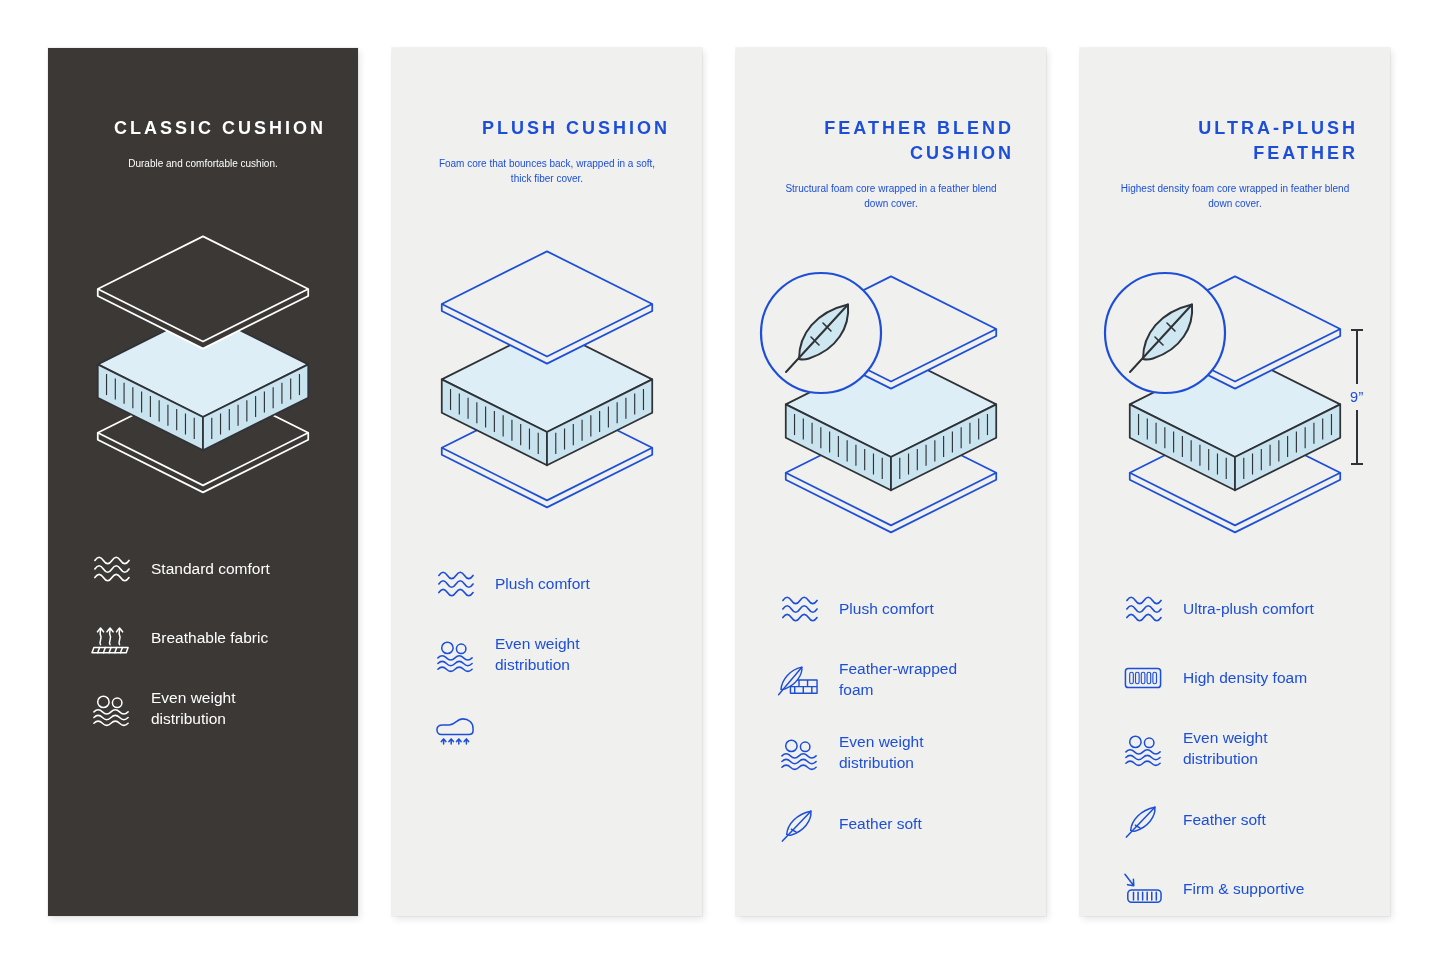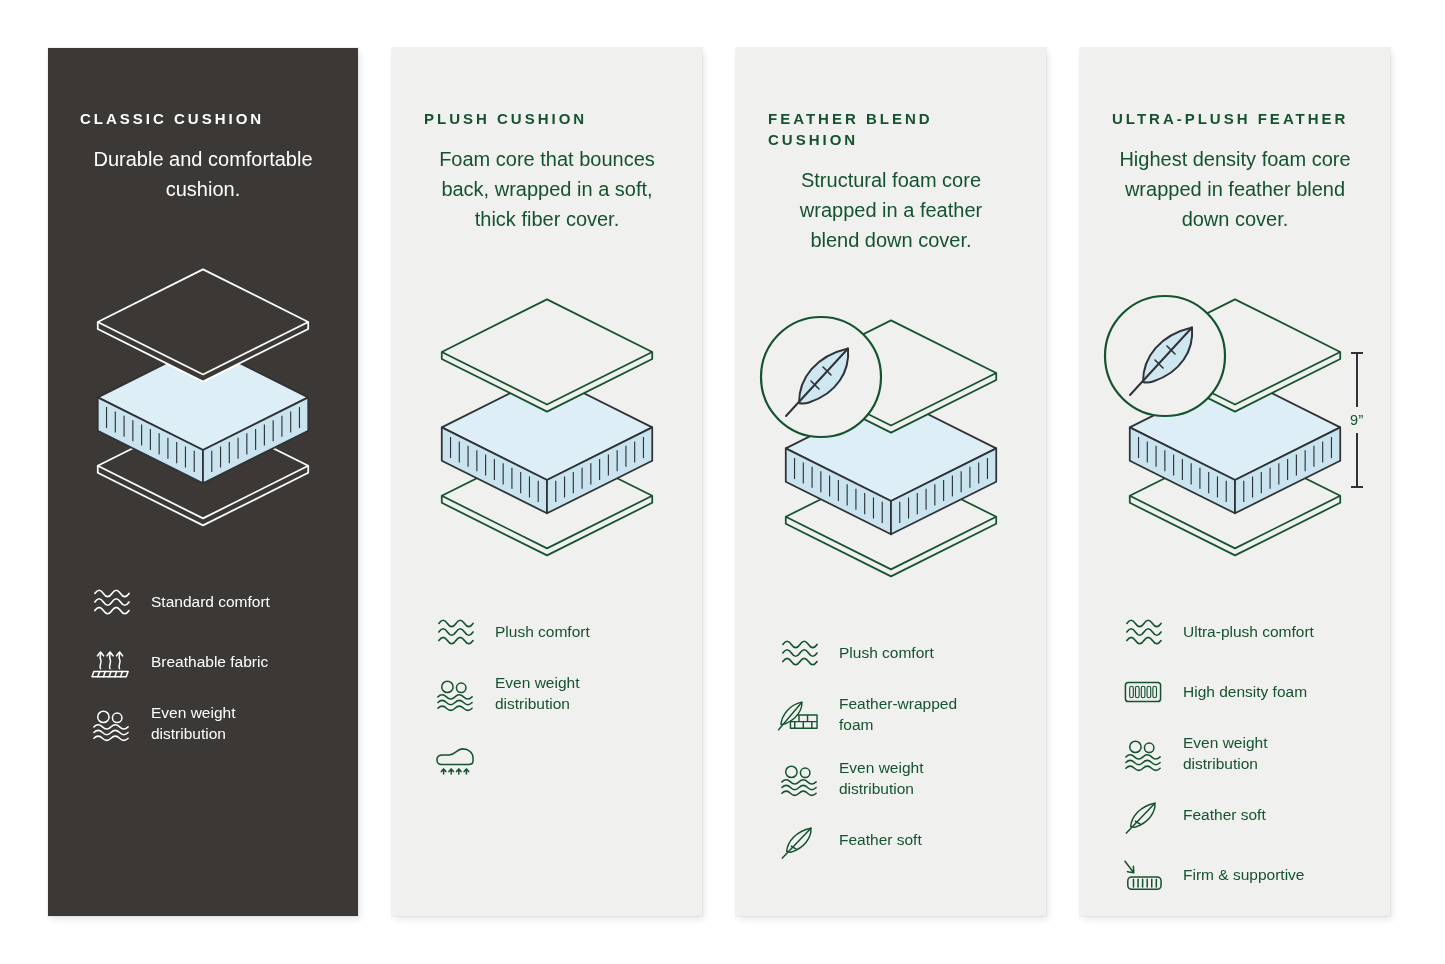--- a/index.html
+++ b/index.html
@@ -5,40 +5,40 @@
   html,body{margin:0;padding:0;}
   body{
     width:1445px;height:964px;background:#ffffff;overflow:hidden;position:relative;
     font-family:"Liberation Sans", sans-serif;color:#2f3237;
   }
   .cards{position:absolute;left:48px;top:48px;display:flex;gap:34px;}
   .card{
     width:310px;height:868px;box-sizing:border-box;padding:56px 24px 0;
     box-shadow:0 0 0 1px rgba(0,0,0,.04), 2px 3px 7px rgba(0,0,0,.10);
   }
-  .card.light{background:#f0f0ee;--bg:#f0f0ee;color:#14532d;}
+  .card.light{background:#f0f0ee;--bg:#f0f0ee;color:#1d4ed8;}
   .card.dark{background:#3b3835;--bg:#3b3835;color:#ffffff;}
   .title{
-    font-size:15px;font-weight:bold;letter-spacing:3px;text-align:left;
-    line-height:1.4;margin:4px auto 0;max-width:246px;
+    font-size:18px;font-weight:bold;letter-spacing:3px;text-align:right;
+    line-height:1.4;margin:12px auto 0;max-width:246px;
   }
   .desc{
-    font-size:20px;line-height:1.5;text-align:center;margin:15px auto 0;max-width:236px;
+    font-size:10px;line-height:1.5;text-align:center;margin:15px auto 0;max-width:236px;
   }
   .diagram{position:relative;width:228px;height:265px;margin:60px auto 0;}
   .stack{width:228px;height:265px;display:block;}
   .badge{position:absolute;width:124px;height:124px;left:-18px;top:0;}
   .dim{
     position:absolute;right:-30px;top:58px;height:136px;width:44px;
     display:flex;flex-direction:column;align-items:center;
   }
   .dim::before,.dim::after{content:"";width:12px;height:2px;background:#2f3237;flex:none;}
   .dim-seg{width:1.8px;flex:1;background:#2f3237;}
   .dim-label{font-size:14.5px;padding:5px 0;white-space:nowrap;letter-spacing:.5px;}
-  .features{list-style:none;margin:54px 0 0;padding:0 0 0 14px;display:flex;flex-direction:column;gap:22px;}
+  .features{list-style:none;margin:54px 0 0;padding:0 0 0 14px;display:flex;flex-direction:column;gap:31px;}
   .feature{display:flex;align-items:center;gap:15px;}
   .f-iconbox{flex:none;width:50px;display:flex;justify-content:center;}
   .f-icon{width:46px;height:38px;display:block;}
   .f-label{font-size:15.5px;line-height:1.35;max-width:142px;}
 </style>
 </head>
 <body>
 
 <svg width="0" height="0" style="position:absolute" aria-hidden="true">
   <defs>

